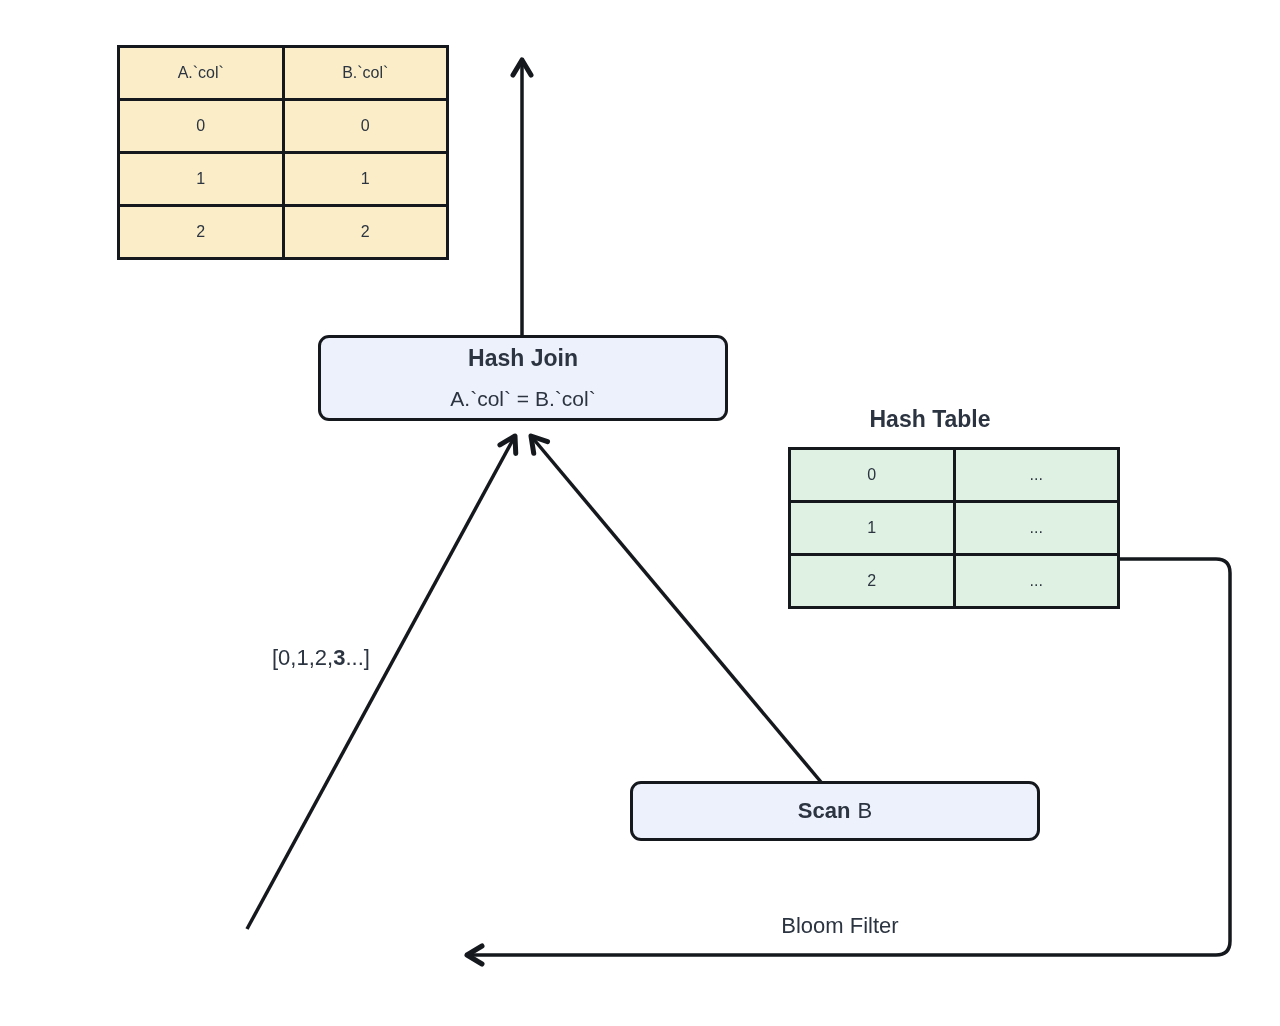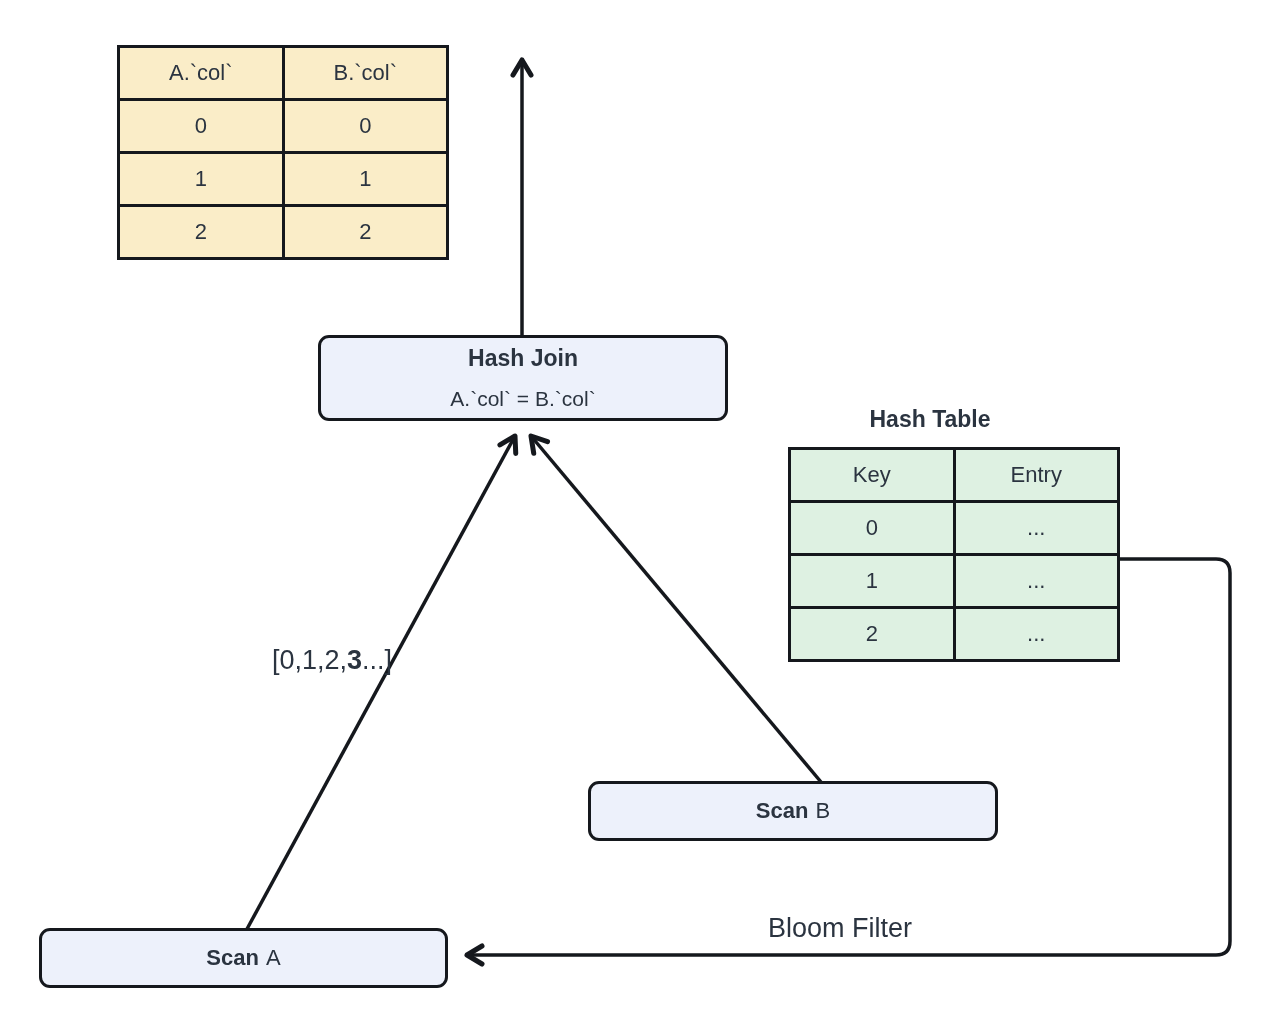--- a/index.html
+++ b/index.html
@@ -40,31 +40,31 @@
     position: absolute;
     z-index: 2;
     border-collapse: collapse;
     table-layout: fixed;
   }
   table.dtable th, table.dtable td {
     border: 3px solid #15181d;
     height: 50px;
     text-align: center;
     vertical-align: middle;
-    font-size: 22px;
+    font-size: 16px;
     font-weight: normal;
     padding: 0;
   }
   table.result-table th, table.result-table td { background: #FAEDC8; }
   table.hash-table th,   table.hash-table td   { background: #DEF1E2; }
 
   .floating-label {
     position: absolute;
     z-index: 2;
-    font-size: 27px;
+    font-size: 22px;
     text-align: center;
     white-space: nowrap;
   }
   .table-title {
     position: absolute;
     z-index: 2;
     font-size: 23px;
     font-weight: bold;
     text-align: center;
     white-space: nowrap;
@@ -123,50 +123,41 @@
   </div>
 
   <div class="table-title" style="left:764px; top:406px; width:332px;">Hash Table</div>
 
   <table class="dtable hash-table" style="left:788px; top:447px; width:332px;">
     <colgroup>
         <col style="width:50%">
         <col style="width:50%">
       </colgroup>
     <tbody>
-        <tr>
-      <th>Key</th>
-      <th>Entry</th>
-    </tr>
     <tr>
       <td>0</td>
       <td>...</td>
     </tr>
     <tr>
       <td>1</td>
       <td>...</td>
     </tr>
     <tr>
       <td>2</td>
       <td>...</td>
     </tr>
   </tbody>
     </table>
 
-  <div class="node" style="left:588px; top:781px; width:410px; height:60px;">
+  <div class="node" style="left:630px; top:781px; width:410px; height:60px;">
     <div>
       <span class="lbl-bold">Scan</span><span class="lbl-reg">B</span>
     </div>
   </div>
 
-  <div class="node" style="left:39px; top:928px; width:409px; height:60px;">
-    <div>
-      <span class="lbl-bold">Scan</span><span class="lbl-reg">A</span>
-    </div>
-  </div>
 
   <div class="floating-label" style="left:272px; top:645px;">
     <span>[0,1,2,</span><span class="lbl-bold-inline">3</span><span>...]</span>
   </div>
 
   <div class="floating-label" style="left:745px; top:913px; width:190px;text-align:center;">Bloom Filter</div>
 
 </div>
 
 </body></html>

